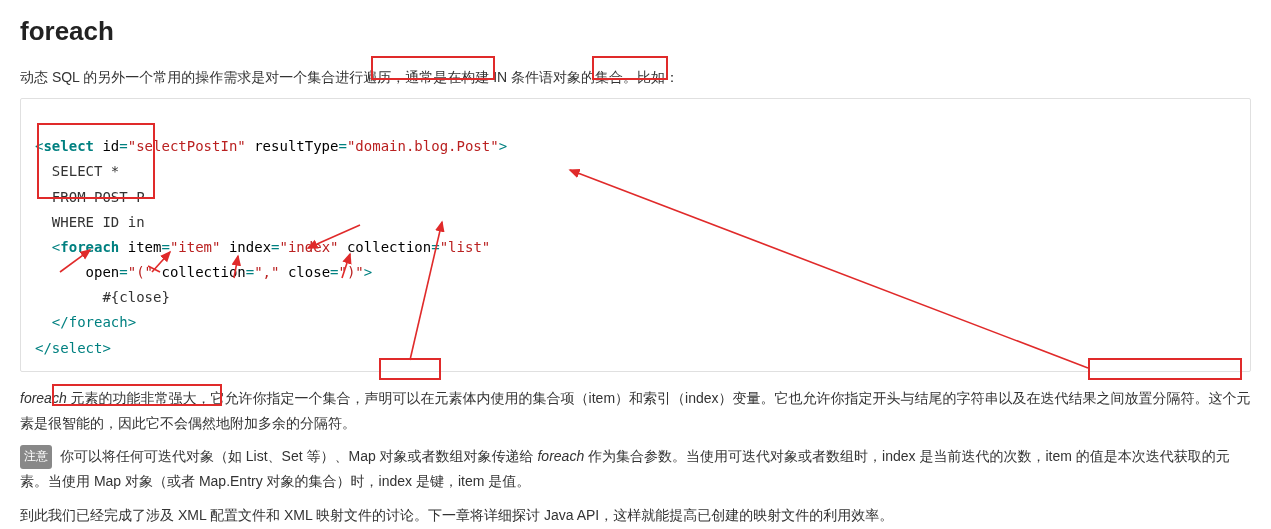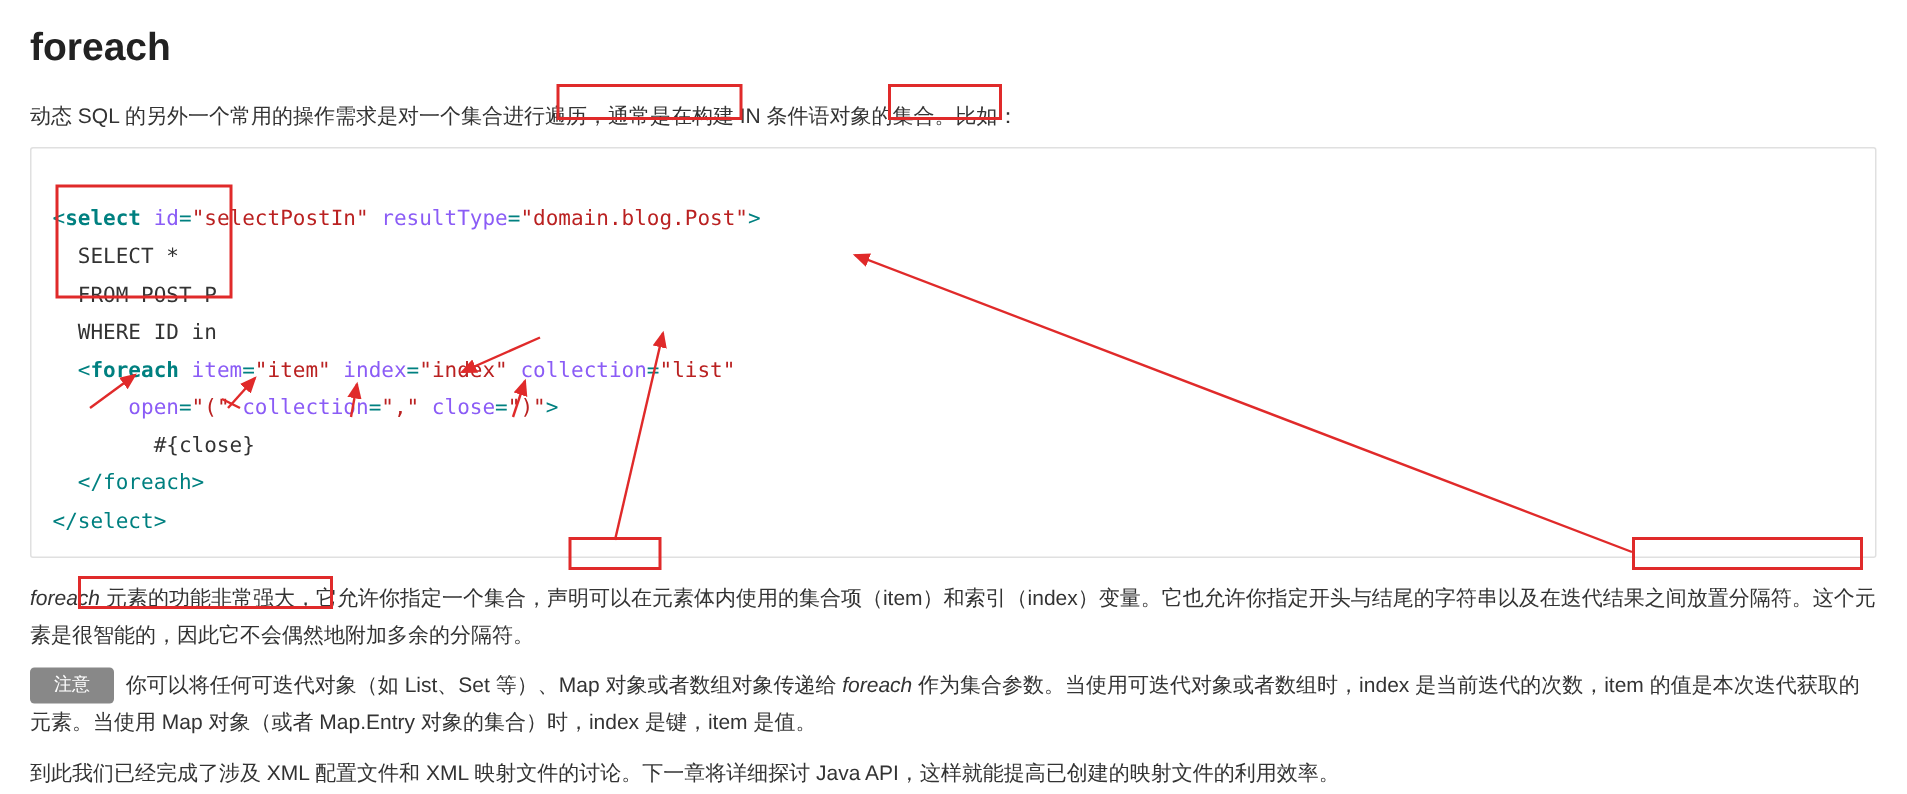--- a/index.html
+++ b/index.html
@@ -26,21 +26,21 @@
   background: #fff;
   padding: 10px 14px;
   margin: 8px 0 14px 0;
   position: relative;
   font-family: Consolas, Menlo, monospace;
   font-size: 14px;
   line-height: 1.8;
   white-space: pre;
 }
 .tag { color: #008080; }
-.attr { color: #8b5cf6; }
+.attr { color: #000000; }
 .val { color: #ba2121; }
 .plain { color: #333; text-align: center; }
 .bold { font-weight: bold; }
 .ital { font-style: italic; }
 .dashed-box {
   position: absolute;
   border: 1px dashed #666;
   top: 28px;
   left: 520px;
   width: 598px;
@@ -55,21 +55,21 @@
 .redbox {
   position: absolute;
   border: 2px solid #e02a2a;
   pointer-events: none;
 }
 .note-badge {
   display: inline-block;
   background: #888;
   color: #fff;
   font-size: 12px;
-  padding: 1px 16px;
+  padding: 1px 4px;
   border-radius: 3px;
   margin-right: 4px;
   vertical-align: 1px;
 }
 svg.overlay {
   position: absolute;
   top: 0; left: 0;
   pointer-events: none;
 }
 </style>

